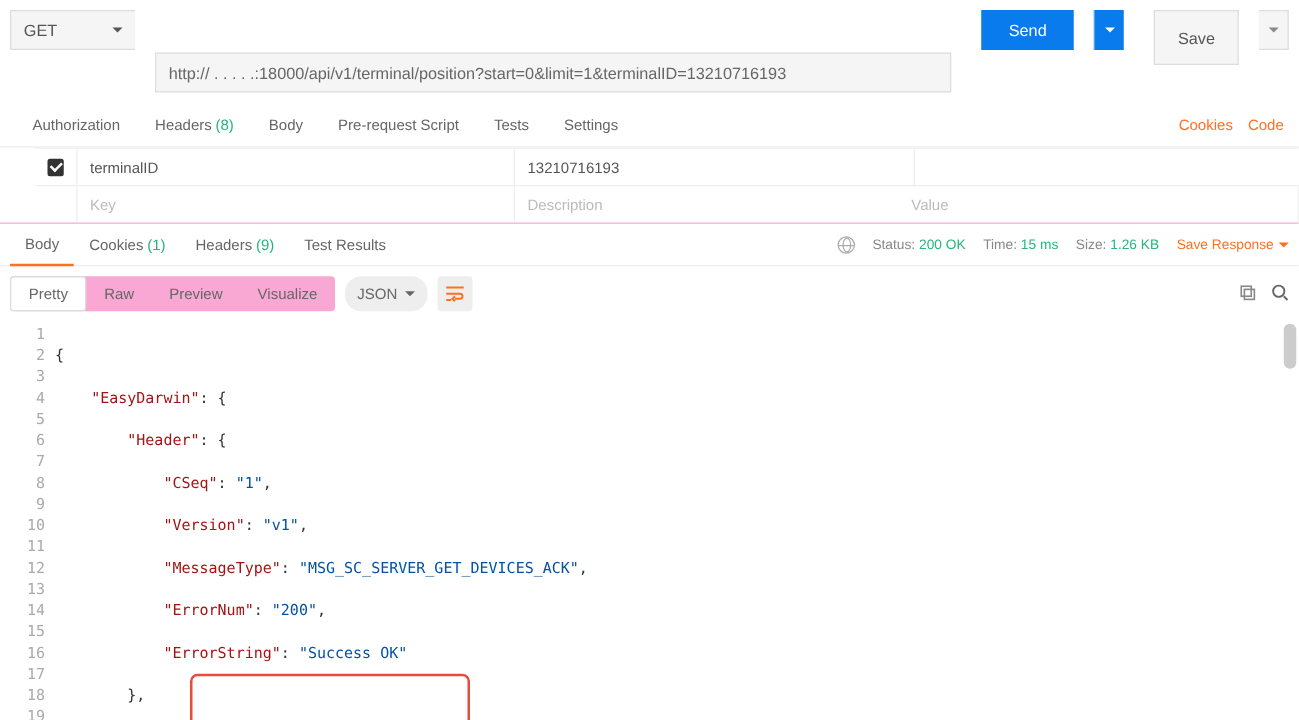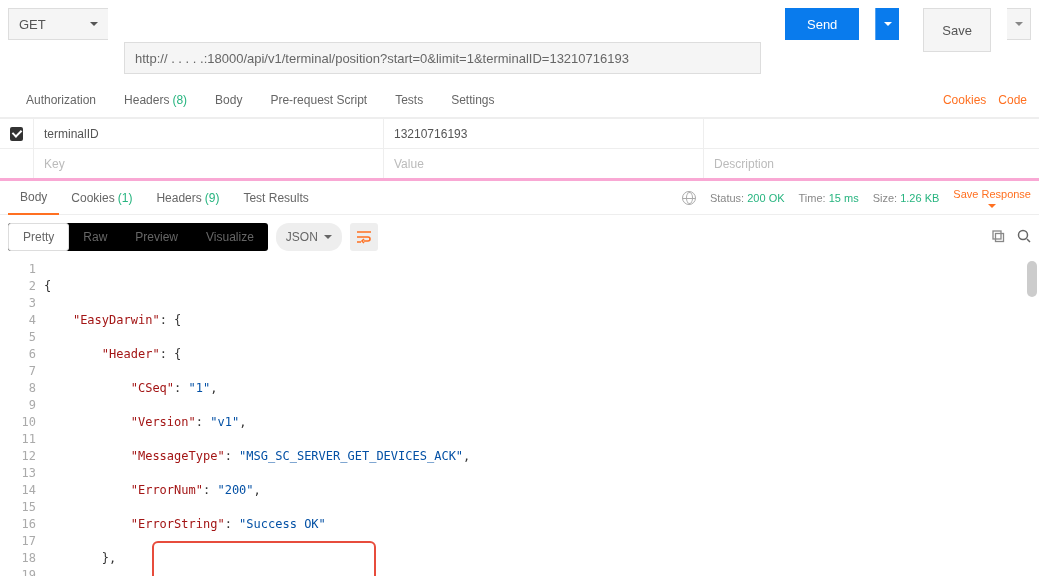--- a/index.html
+++ b/index.html
@@ -12,41 +12,41 @@
 .save-btn { margin-left: 8px; height: 44px; background: #f5f5f5; border: 1px solid #ddd; padding: 0 18px; display: flex; align-items: center; font-size: 13px; color: #555; }
 .save-dd { height: 32px; width: 24px; background: #f5f5f5; border: 1px solid #ddd; border-left: none; color: #888; display: flex; align-items: center; justify-content: center; }
 .caret-down { width: 0; height: 0; border-left: 4px solid transparent; border-right: 4px solid transparent; border-top: 4px solid currentColor; }
 .tabs-row { display: flex; padding: 0 12px; border-bottom: 1px solid #eee; align-items: center; height: 36px; }
 .tab { padding: 0 14px; height: 36px; display: flex; align-items: center; font-size: 12px; color: #666; cursor: pointer; }
 .tab.active { color: #555; border-bottom: 2px solid #ff7021; margin-bottom: -1px; }
 .dot-green { width: 6px; height: 6px; border-radius: 50%; background: #26b47f; margin-left: 4px; }
 .count-green { color: #26b47f; margin-left: 3px; }
 .right-links { margin-left: auto; display: flex; gap: 12px; font-size: 12px; }
 .link-orange { color: #ff7021; cursor: pointer; }
-.params-grid { border-bottom: 3px solid #f9a8d4; }
+.params-grid { border-bottom: 1px solid #f9a8d4; padding-left: 28px; }
 .param-row { display: flex; height: 30px; align-items: center; border-top: 1px solid #eee; font-size: 12px; }
 .param-cell { padding: 0 10px; border-right: 1px solid #eee; height: 100%; display: flex; align-items: center; }
 .pc-check { width: 34px; justify-content: center; }
 .pc-key { width: 350px; color: #555; }
 .pc-val { width: 320px; color: #555; }
 .pc-desc { flex: 1; color: #aaa; border-right: none; }
 .checkbox { width: 14px; height: 14px; background: #333; border-radius: 2px; position: relative; }
 .checkbox::after { content: ""; position: absolute; left: 4px; top: 1px; width: 4px; height: 7px; border: solid #fff; border-width: 0 2px 2px 0; transform: rotate(45deg); }
 .placeholder { color: #bbb; }
 .resp-tabs { display: flex; padding: 0 8px; align-items: center; height: 34px; border-bottom: 1px solid #eee; }
 .resp-tab { padding: 0 12px; font-size: 12px; color: #666; height: 34px; display: flex; align-items: center; cursor: pointer; }
 .resp-tab.active { border-bottom: 2px solid #ff7021; margin-bottom: -1px; }
 .status-block { margin-left: auto; display: flex; align-items: center; gap: 14px; font-size: 11px; color: #888; }
 .status-block .val-g { color: #26b47f; }
-.save-resp { color: #ff7021; display: flex; align-items: center; gap: 4px; cursor: pointer; flex-direction: column; }
+.save-resp { color: #ff7021; display: flex; align-items: center; gap: 4px; cursor: pointer; }
 .globe { width: 14px; height: 14px; border: 1px solid #aaa; border-radius: 50%; position: relative; }
 .globe::before { content: ""; position: absolute; top: 0; bottom: 0; left: 50%; width: 5px; margin-left: -2.5px; border: 1px solid #aaa; border-radius: 50%; }
 .globe::after { content: ""; position: absolute; left: 0; right: 0; top: 50%; border-top: 1px solid #aaa; }
 .view-toolbar { display: flex; padding: 8px; gap: 8px; align-items: center; }
-.vt-tabs { display: flex; background: #000000; border-radius: 3px; height: 28px; justify-content: flex-end; }
+.vt-tabs { display: flex; background: #f9a8d4; border-radius: 3px; height: 28px; justify-content: flex-end; }
 .vt-tab { padding: 0 14px; display: flex; align-items: center; font-size: 12px; color: #666; cursor: pointer; }
 .vt-tab.active { background: #fff; border: 1px solid #ddd; border-radius: 3px; }
 .format-dd { background: #eee; height: 28px; padding: 0 10px; display: flex; align-items: center; gap: 6px; font-size: 12px; color: #666; border-radius: 13px; }
 .wrap-icon { width: 28px; height: 28px; background: #eee; border-radius: 3px; display: flex; align-items: center; justify-content: center; color: #ff7021; }
 .wrap-icon svg { stroke: currentColor; }
 .toolbar-right { margin-left: auto; display: flex; gap: 12px; align-items: center; color: #888; }
 .copy-icon, .search-icon-small { cursor: pointer; }
 .code-area { display: flex; position: relative; font-family: Consolas, Monaco, monospace; font-size: 12px; line-height: 17px; }
 .gutter { width: 44px; text-align: right; color: #aaa; padding: 2px 8px 2px 0; user-select: none; }
 .gutter div { height: 17px; }
@@ -106,25 +106,25 @@
     <div class="param-cell pc-val">
         <span>13210716193</span>
       </div>
     <div class="param-cell pc-desc"></div>
   </div>
   <div class="param-row">
     <div class="param-cell pc-check"></div>
     <div class="param-cell pc-key placeholder">
         <span>Key</span>
       </div>
+    <div class="param-cell pc-desc placeholder">
+        <span>Description</span>
+      </div>
     <div class="param-cell pc-val placeholder">
         <span>Value</span>
-      </div>
-    <div class="param-cell pc-desc placeholder">
-        <span>Description</span>
       </div>
   </div>
 </div>
 
 <div class="resp-tabs">
   <div class="resp-tab active">Body</div>
   <div class="resp-tab">
       <span>Cookies</span>
       <span class="count-green">(1)</span>
     </div>

